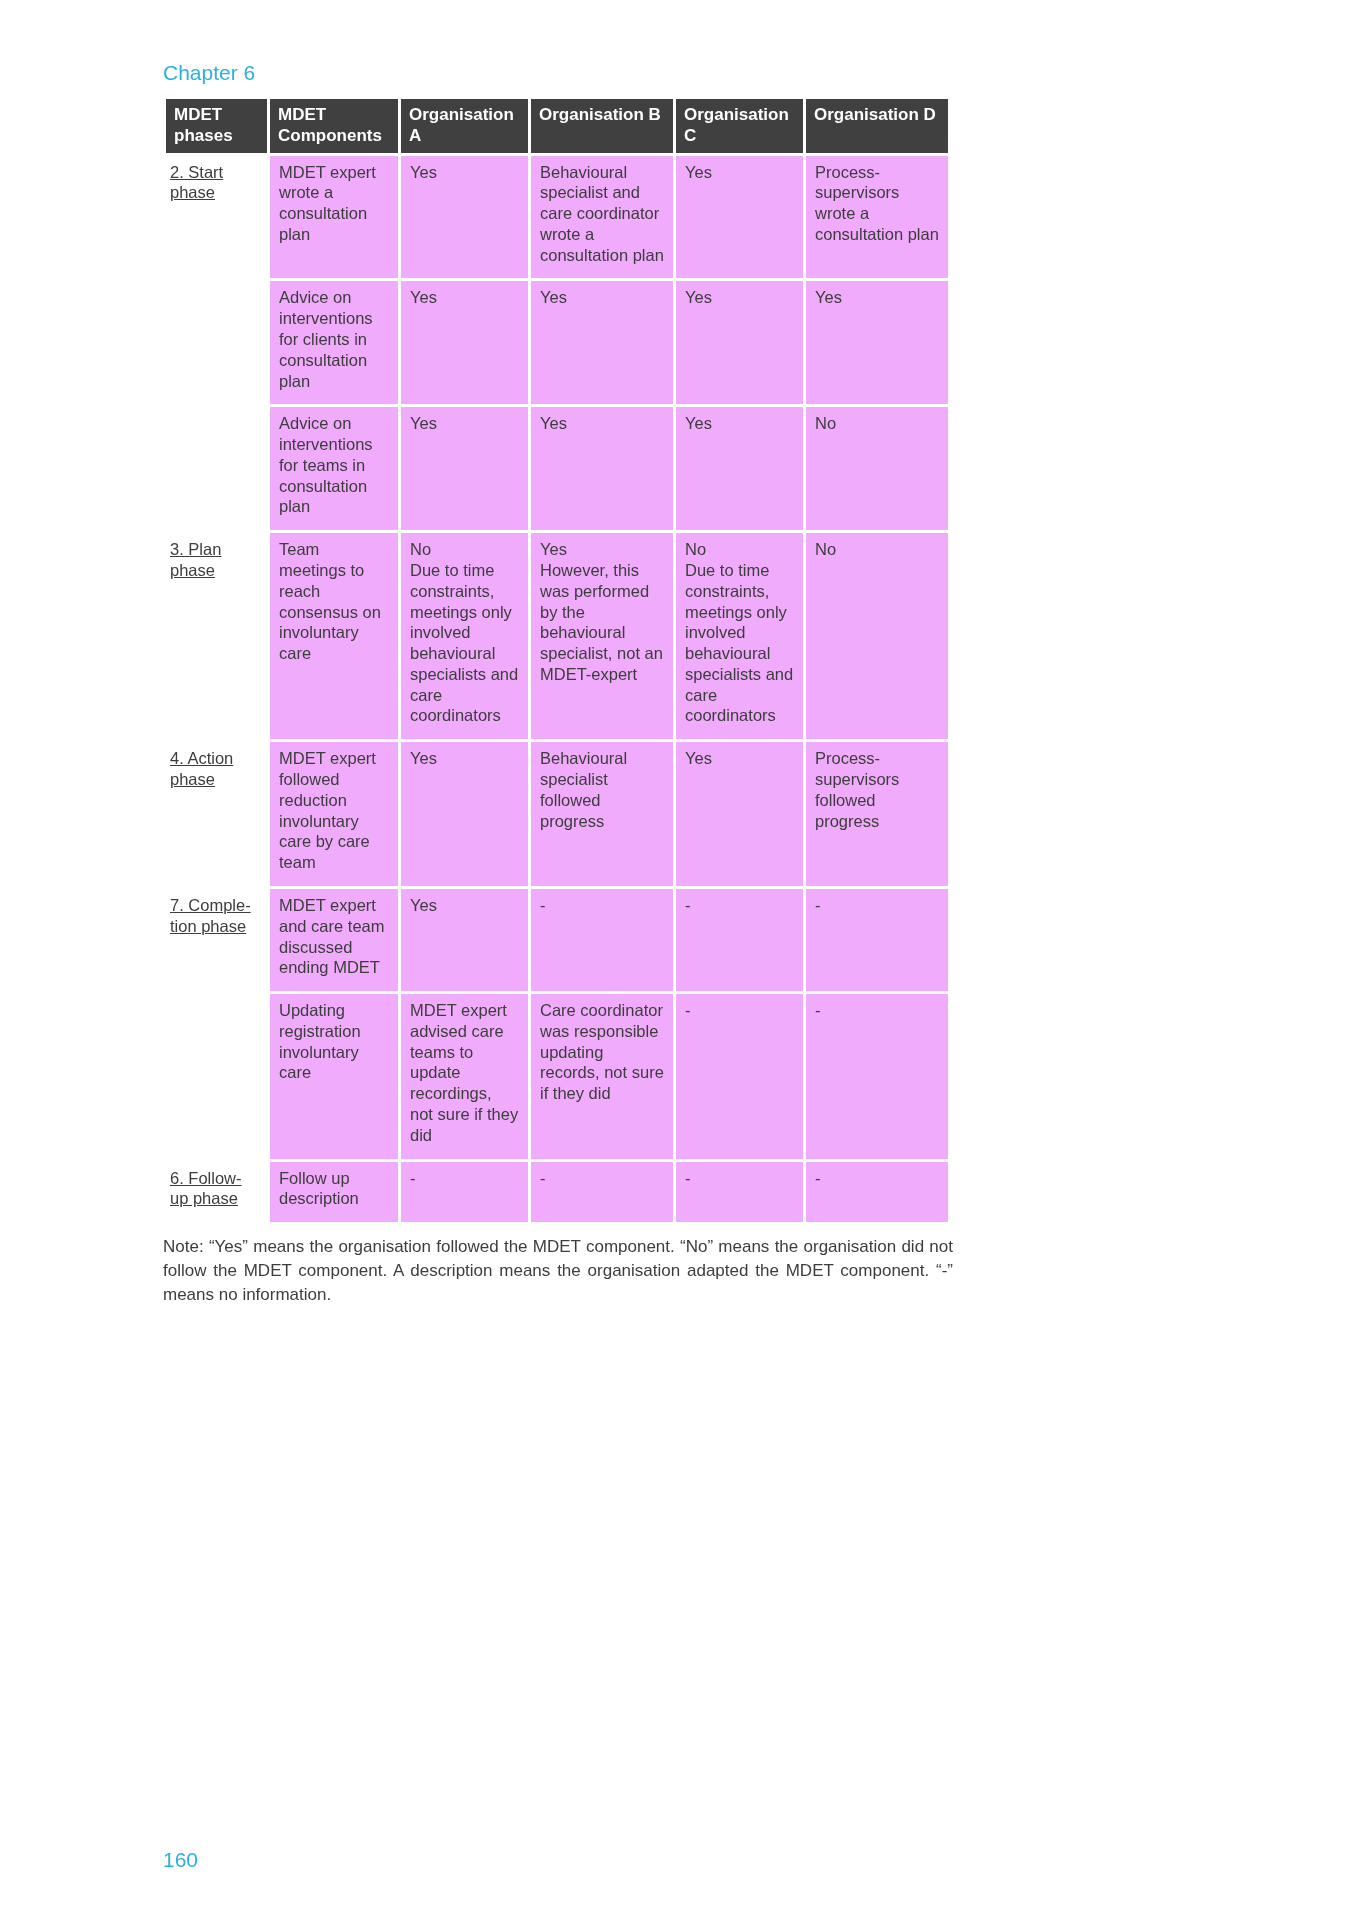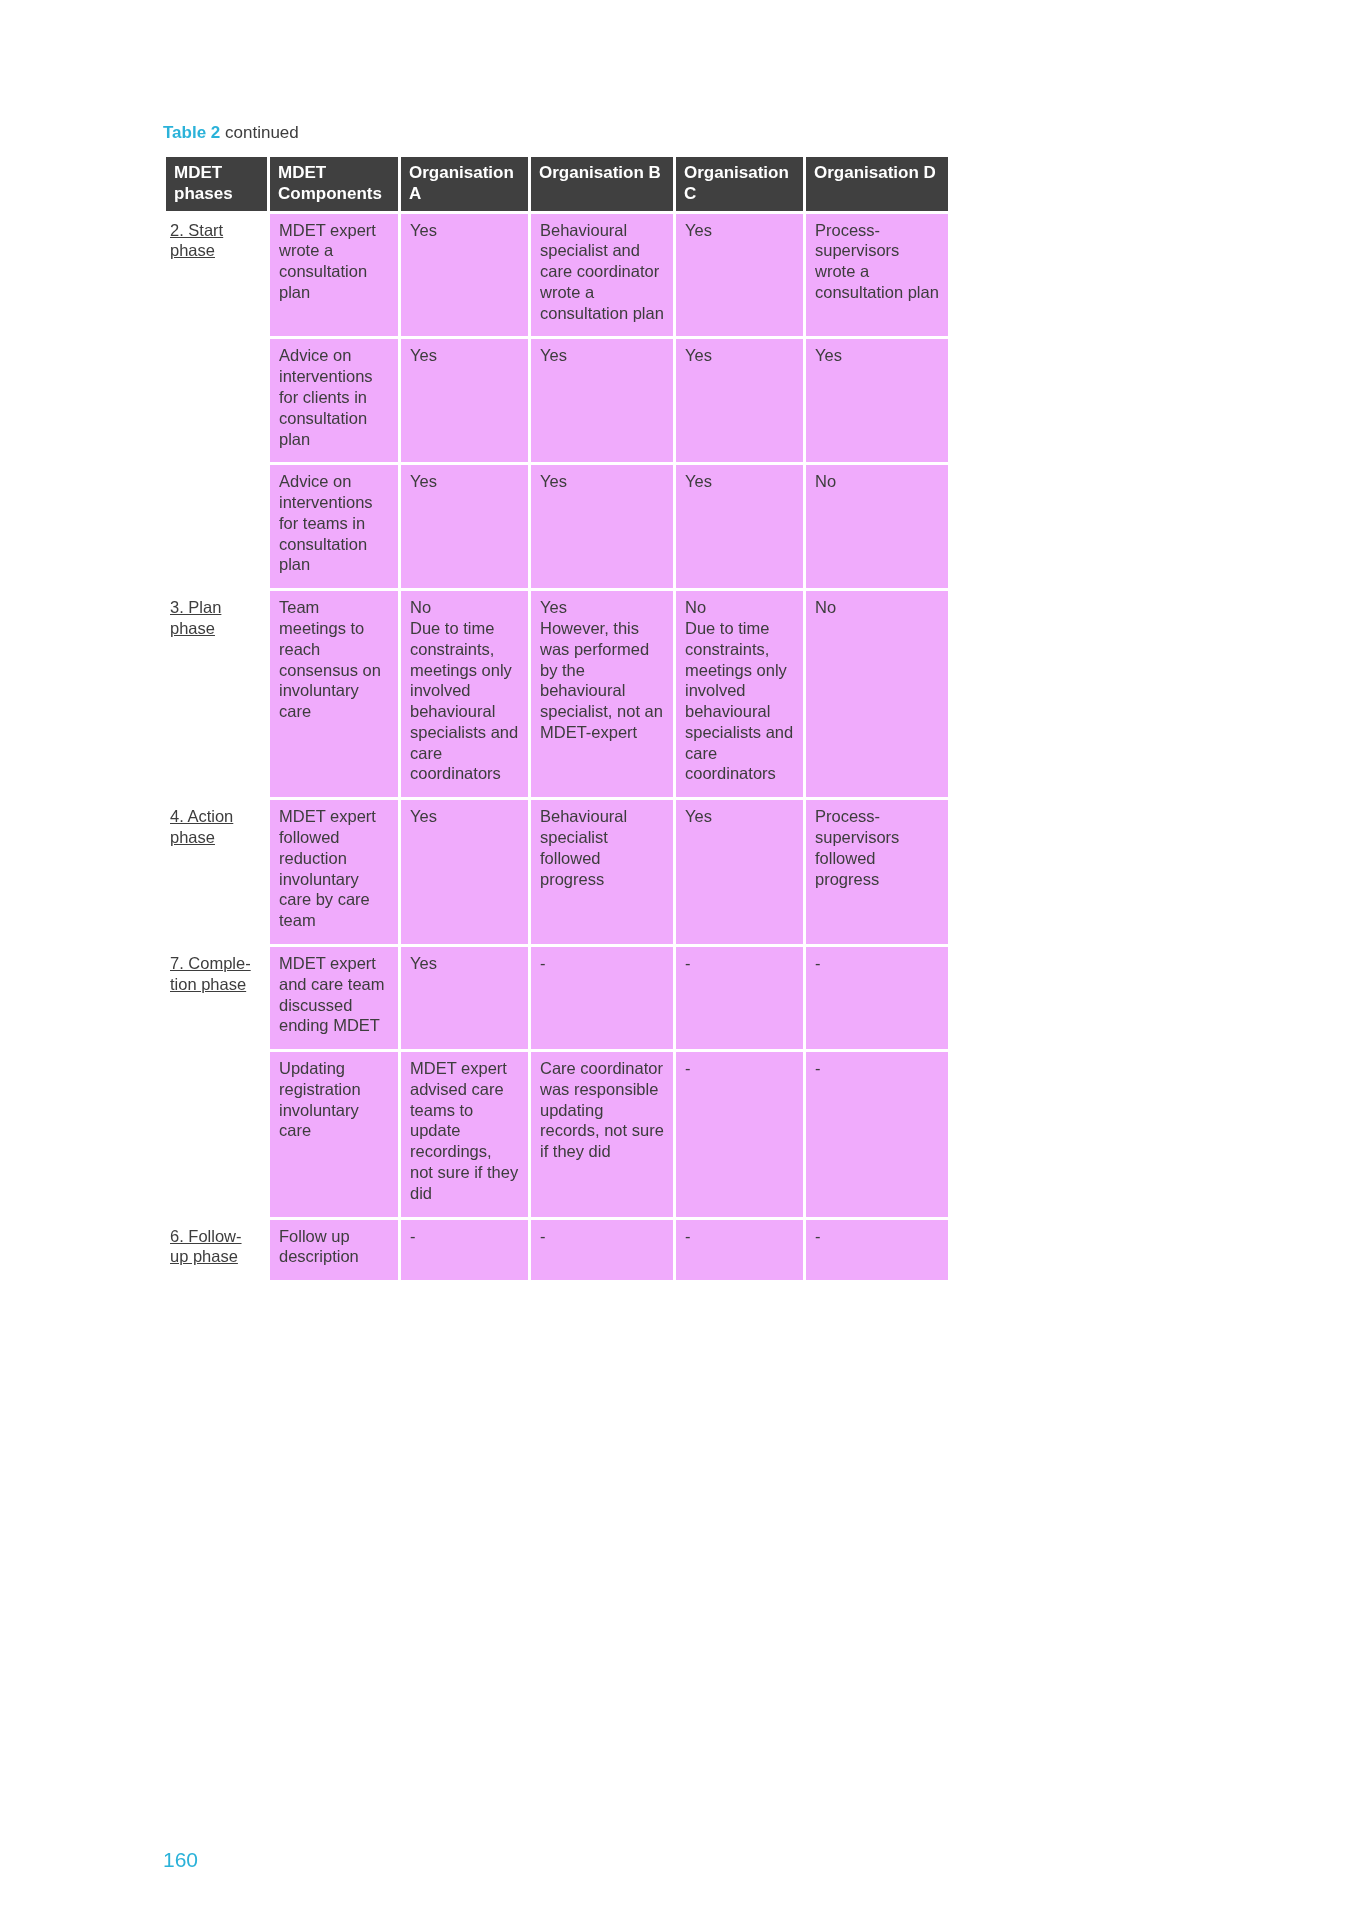--- a/index.html
+++ b/index.html
@@ -76,22 +76,22 @@
     font-size: 21px;
     color: #2bb2d9;
   }
 </style>
 </head>
 <body>
 
 <div class="page">
   <div class="content">
 
+    <div class="chapter">Chapter 6</div>
 
-    <p class="caption"><span class="cap-bold">Table 2</span><span> continued</span></p>
 
     <table class="tbl">
       <colgroup>
         <col style="width:101px">
         <col style="width:128px">
         <col style="width:127px">
         <col style="width:142px">
         <col style="width:127px">
         <col style="width:142px">
       </colgroup>
@@ -171,17 +171,18 @@
 up phase</td>
           <td class="cell">Follow up description</td>
           <td class="cell">-</td>
           <td class="cell">-</td>
           <td class="cell">-</td>
           <td class="cell">-</td>
         </tr>
       </tbody>
     </table>
 
+    <p class="note">Note: “Yes” means the organisation followed the MDET component. “No” means the organisation did not follow the MDET component. A description means the organisation adapted the MDET component. “-” means no information.</p>
 
   </div>
 
   <div class="pageno">160</div>
 </div>
 
 </body></html>

